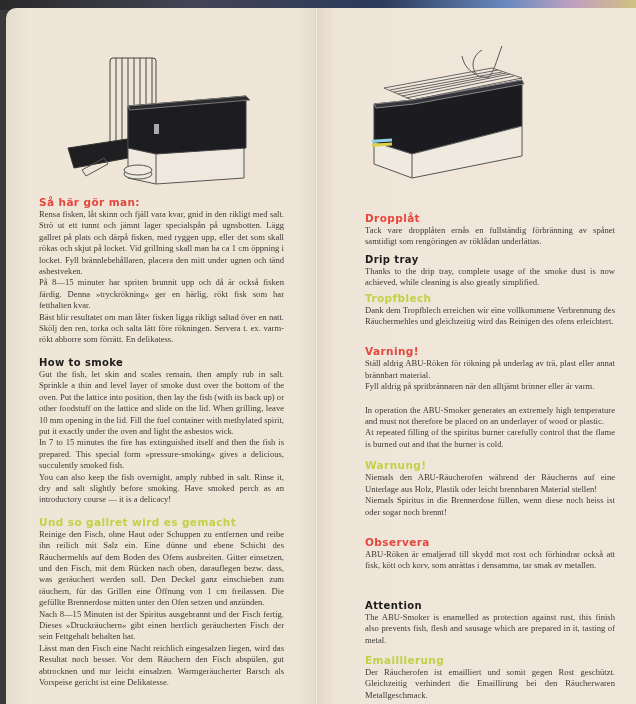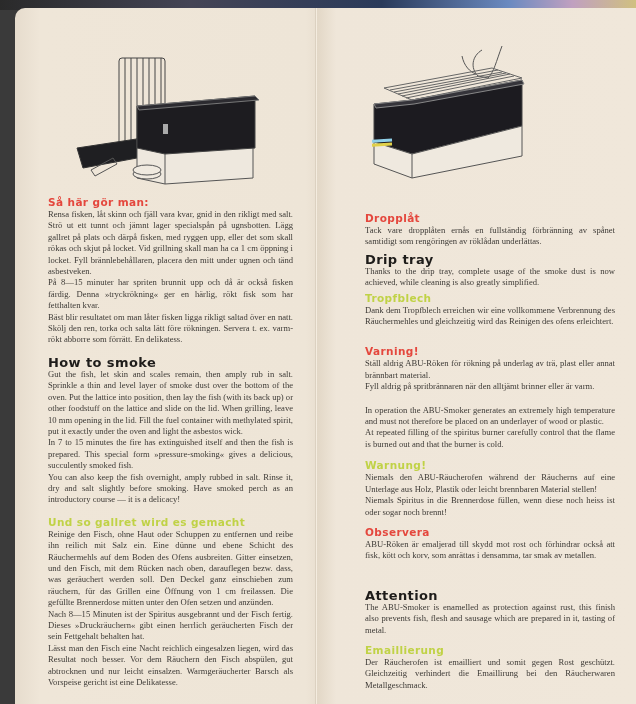--- a/index.html
+++ b/index.html
@@ -1,29 +1,29 @@
 <!DOCTYPE html>
 <html><head>
 <meta charset="utf-8">
 <style>
   html, body { margin:0; padding:0; }
   body { width:636px; height:704px; overflow:hidden; background:#3a3a3a; font-family:"Liberation Serif", serif; }
   .spread { position:absolute; left:0; top:0; width:636px; height:704px; }
   .page { position:absolute; top:8px; height:696px; background:#ede3d5; }
-  .page.left { left:15px; width:316px; background:linear-gradient(90deg,#e6dccd 0%,#efe6d8 8%,#eee5d7 92%,#e3d8c8 100%); border-top-left-radius:10px; }
+  .page.left { left:6px; width:316px; background:linear-gradient(90deg,#e6dccd 0%,#efe6d8 8%,#eee5d7 92%,#e3d8c8 100%); border-top-left-radius:10px; }
   .page.right { left:317px; width:319px; background:linear-gradient(90deg,#e2d7c6 0%,#efe6d9 6%,#f0e7da 100%); }
   .topstrip { position:absolute; left:0; top:0; width:636px; height:10px; background:linear-gradient(90deg,#2a2a2a,#445,#2a3a5a 60%,#6a8ac0 80%,#c0a0c0 90%,#d0c080); }
   .spine { position:absolute; left:315px; top:8px; width:3px; height:696px; background:linear-gradient(90deg,#cfc3b1,#f4ecdf,#d4c8b6); }
   .illus { position:absolute; }
   .col { position:absolute; font-size:8.6px; line-height:11.4px; color:#3d3a36; text-align:justify; }
   .col p { margin:0; }
   .h { font-family:"DejaVu Sans", sans-serif; font-weight:bold; font-size:10.5px; letter-spacing:0.4px; line-height:13px; margin:0; }
   .h.red { color:#e4473d; }
   .h.green { color:#c0d246; }
-  .h.black { color:#1e1c1a; font-size:13px; }
+  .h.black { color:#1e1c1a; font-size:10px; }
   .blk { margin-bottom:10px; }
 </style>
 </head>
 <body>
 
 <div class="spread">
   <div class="topstrip"></div>
 
   <div class="page left">
     <svg class="illus" style="left:58px;top:40px" width="200" height="140" viewBox="0 0 200 140">
@@ -118,21 +118,21 @@
       </div>
       <div style="margin-bottom:12px">
         <h2 class="h red">Varning!</h2>
         <p>Ställ aldrig ABU-Röken för rökning på underlag av trä, plast eller annat brännbart material.</p>
         <p>Fyll aldrig på spritbrännaren när den alltjämt brinner eller är varm.</p>
       </div>
       <div style="margin-bottom:9px">
         <p>In operation the ABU-Smoker generates an extremely high temperature and must not therefore be placed on an underlayer of wood or plastic.</p>
         <p>At repeated filling of the spiritus burner carefully control that the flame is burned out and that the burner is cold.</p>
       </div>
-      <div style="margin-bottom:8px">
+      <div style="margin-bottom:18px">
         <h2 class="h green">Warnung!</h2>
         <p>Niemals den ABU-Räucherofen während der Räucherns auf eine Unterlage aus Holz, Plastik oder leicht brennbaren Material stellen!</p>
         <p>Niemals Spiritus in die Brennerdose füllen, wenn diese noch heiss ist oder sogar noch brennt!</p>
       </div>
       <div style="margin-bottom:27px">
         <h2 class="h red">Observera</h2>
         <p>ABU-Röken är emaljerad till skydd mot rost och förhindrar också att fisk, kött och korv, som anrättas i densamma, tar smak av metallen.</p>
       </div>
       <div style="margin-bottom:8px">
         <h2 class="h black">Attention</h2>

